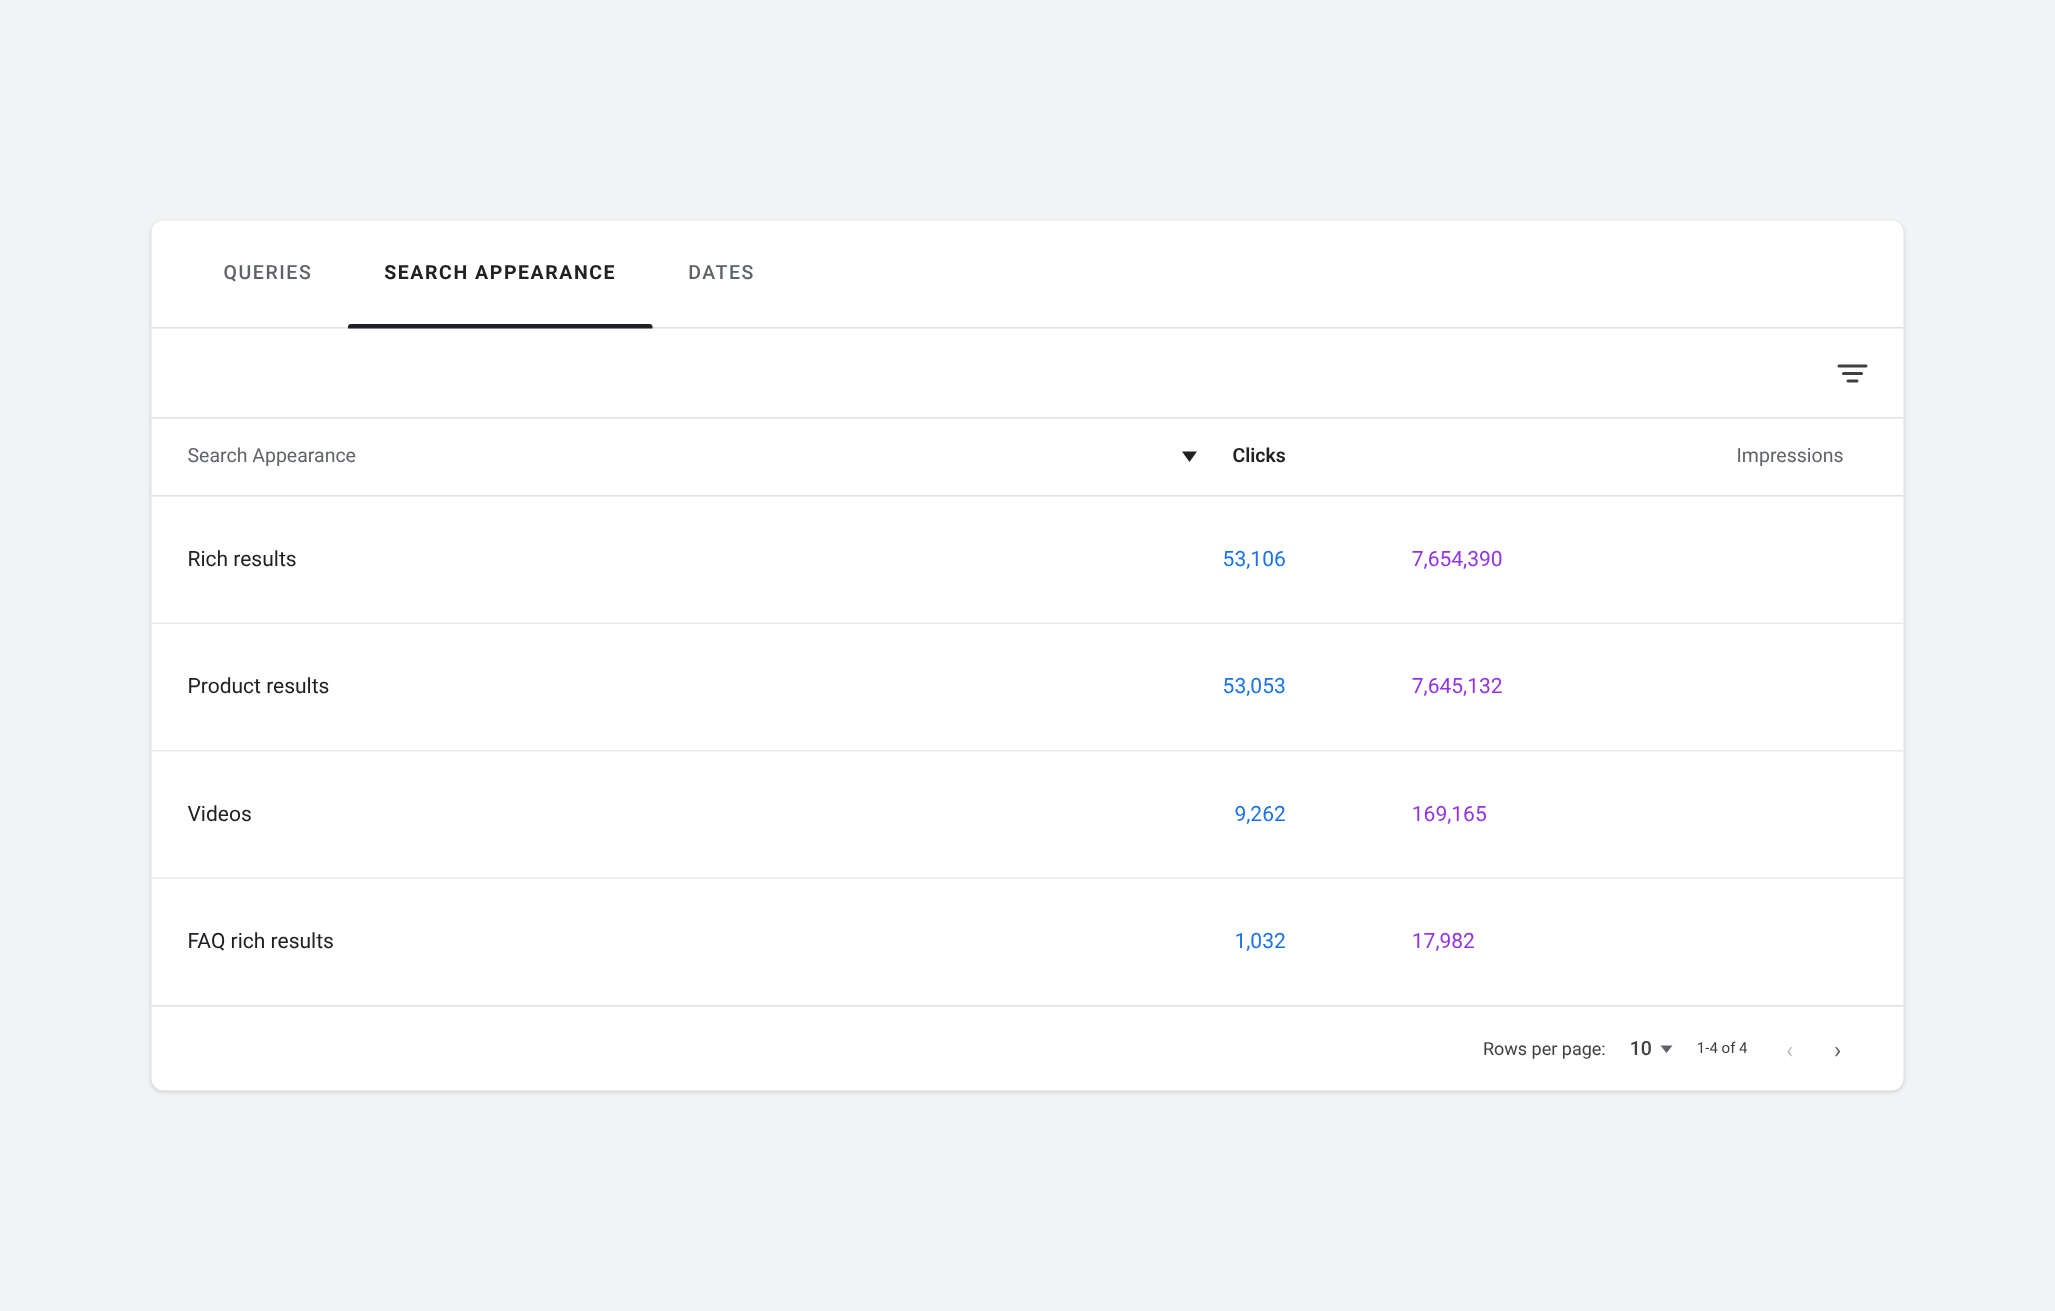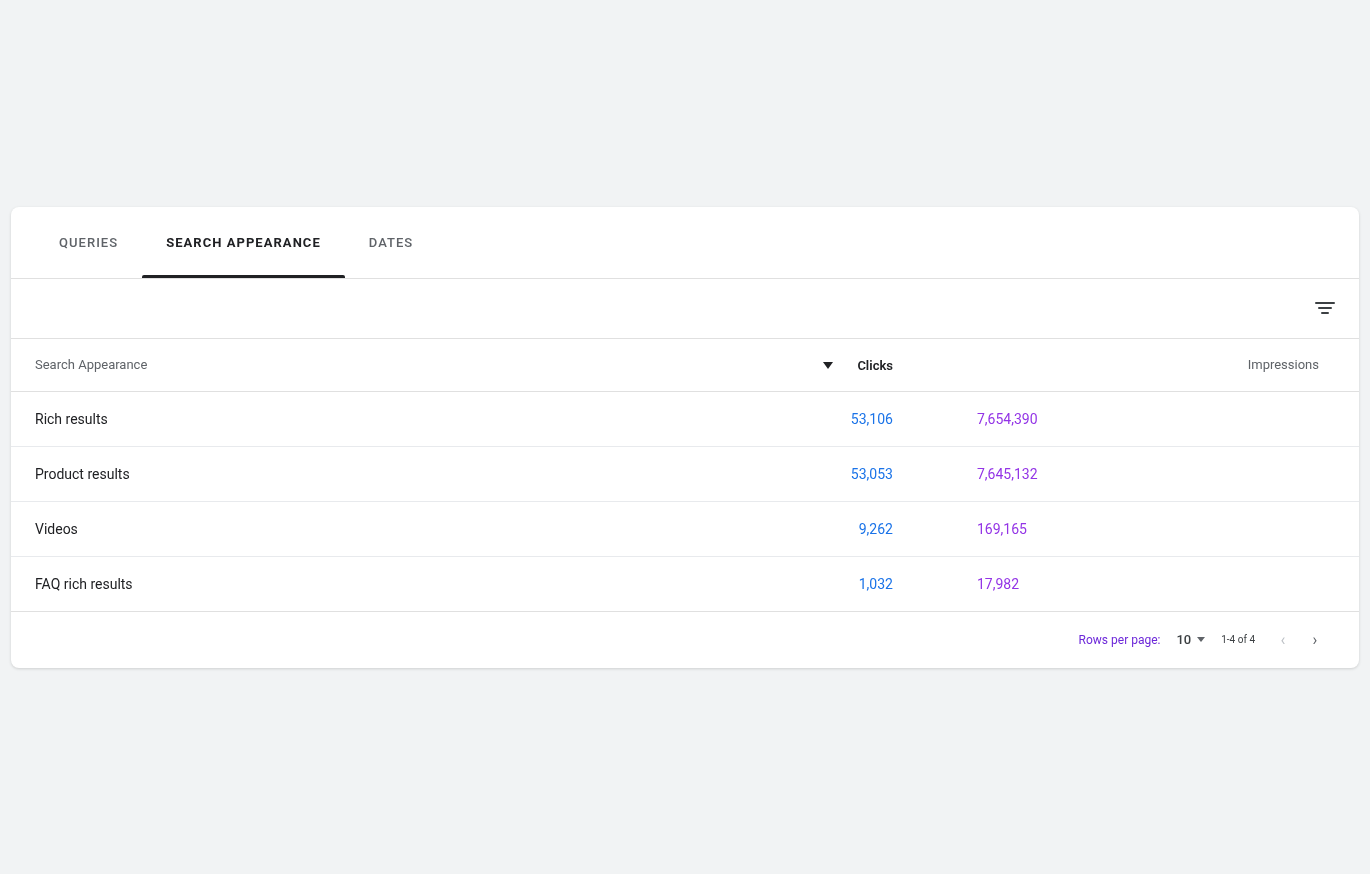--- a/index.html
+++ b/index.html
@@ -14,21 +14,21 @@
       justify-content: center;
       align-items: center;
       min-height: 100vh;
       font-family: 'Google Sans', Roboto, Arial, sans-serif;
     }
 
     .card {
       background: #fff;
       border-radius: 8px;
       box-shadow: 0 1px 3px rgba(0,0,0,0.15);
-      width: 1348px;
+      width: 1168px;
       overflow: hidden;
     }
 
     
     .tabs {
       display: flex;
       align-items: center;
       border-bottom: 1px solid #e0e0e0;
       padding: 0 24px;
       height: 72px;
@@ -141,21 +141,21 @@
 
     .table tbody tr {
       border-bottom: 1px solid #e8eaed;
     }
 
     .table tbody tr:last-child {
       border-bottom: none;
     }
 
     .table tbody td {
-      padding: 19px 24px;
+      padding: 34px 24px;
       font-size: 14px;
       color: #202124;
     }
 
     .table tbody td.col-name {
       font-weight: 400;
     }
 
     .table tbody td.col-clicks {
       text-align: right;
@@ -183,21 +183,21 @@
       justify-content: flex-end;
       align-items: center;
       padding: 16px 32px;
       gap: 16px;
       border-top: 1px solid #e0e0e0;
       font-size: 12px;
       color: #5f6368;
     }
 
     .pagination-rows-label {
-      color: #6d28d9;
+      color: #404040;
     }
 
     .pagination-rows-select {
       display: flex;
       align-items: center;
       gap: 6px;
       font-size: 13px;
       color: #3c4043;
       cursor: pointer;
     }

